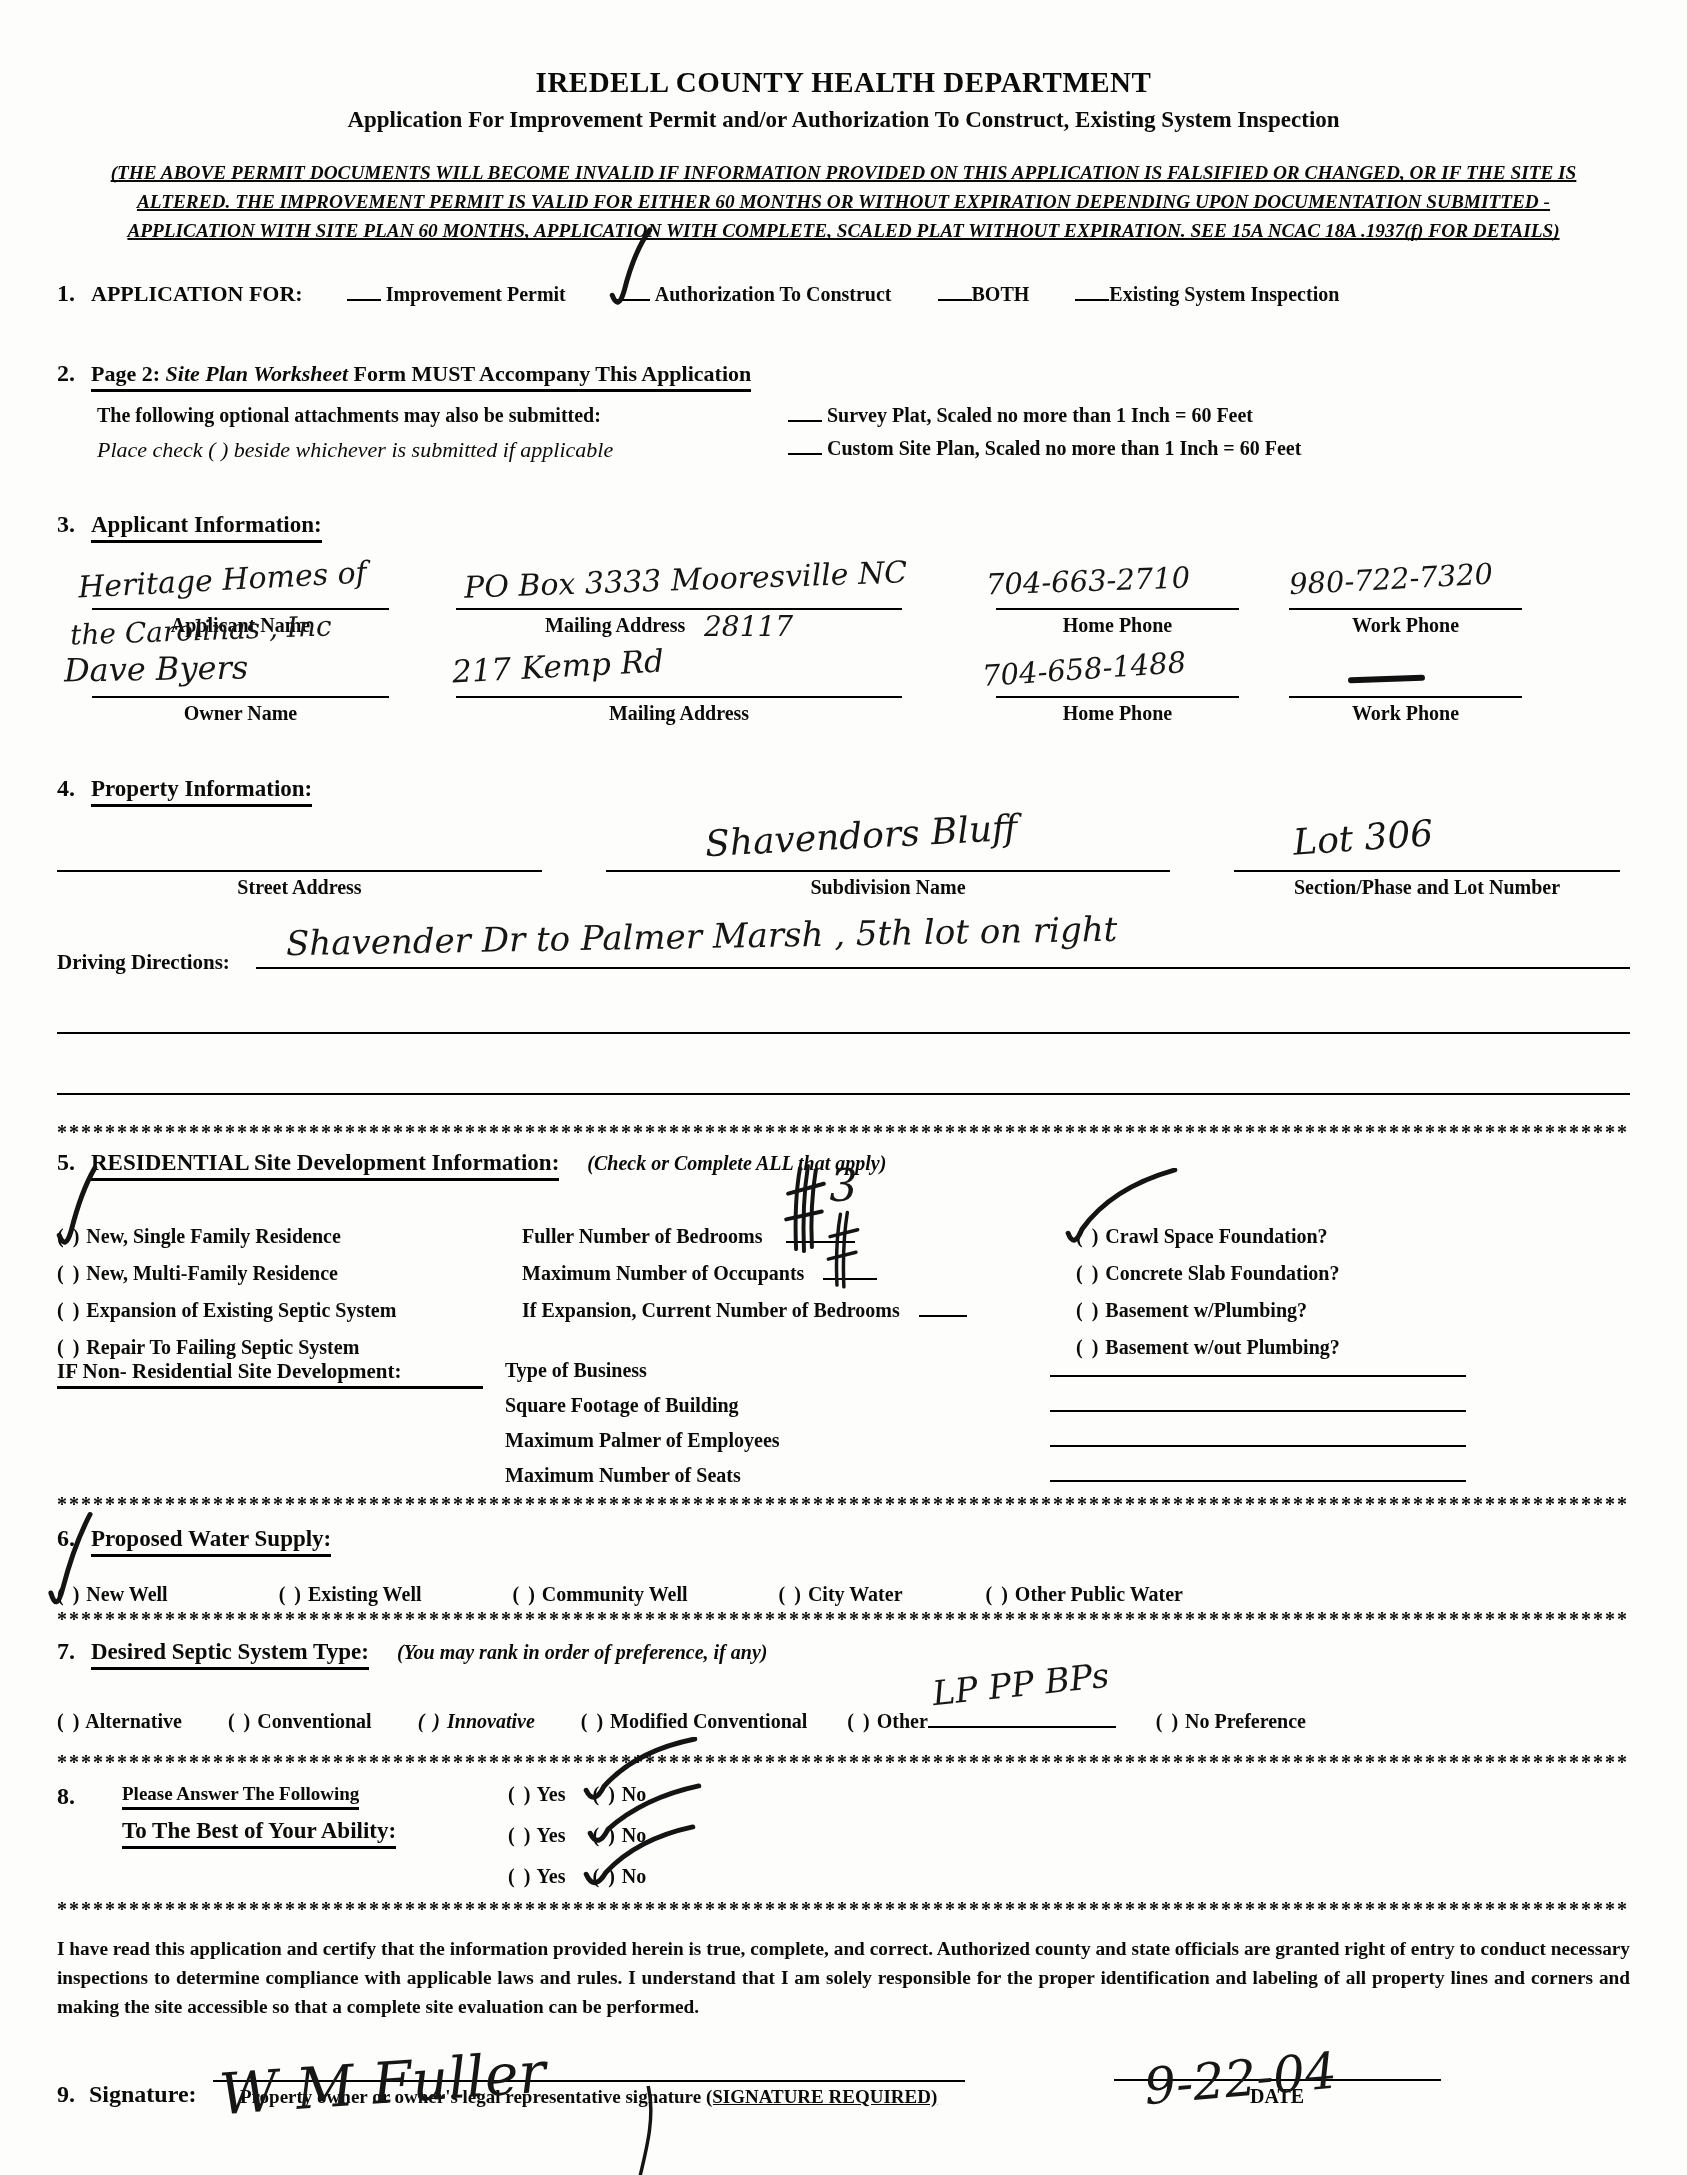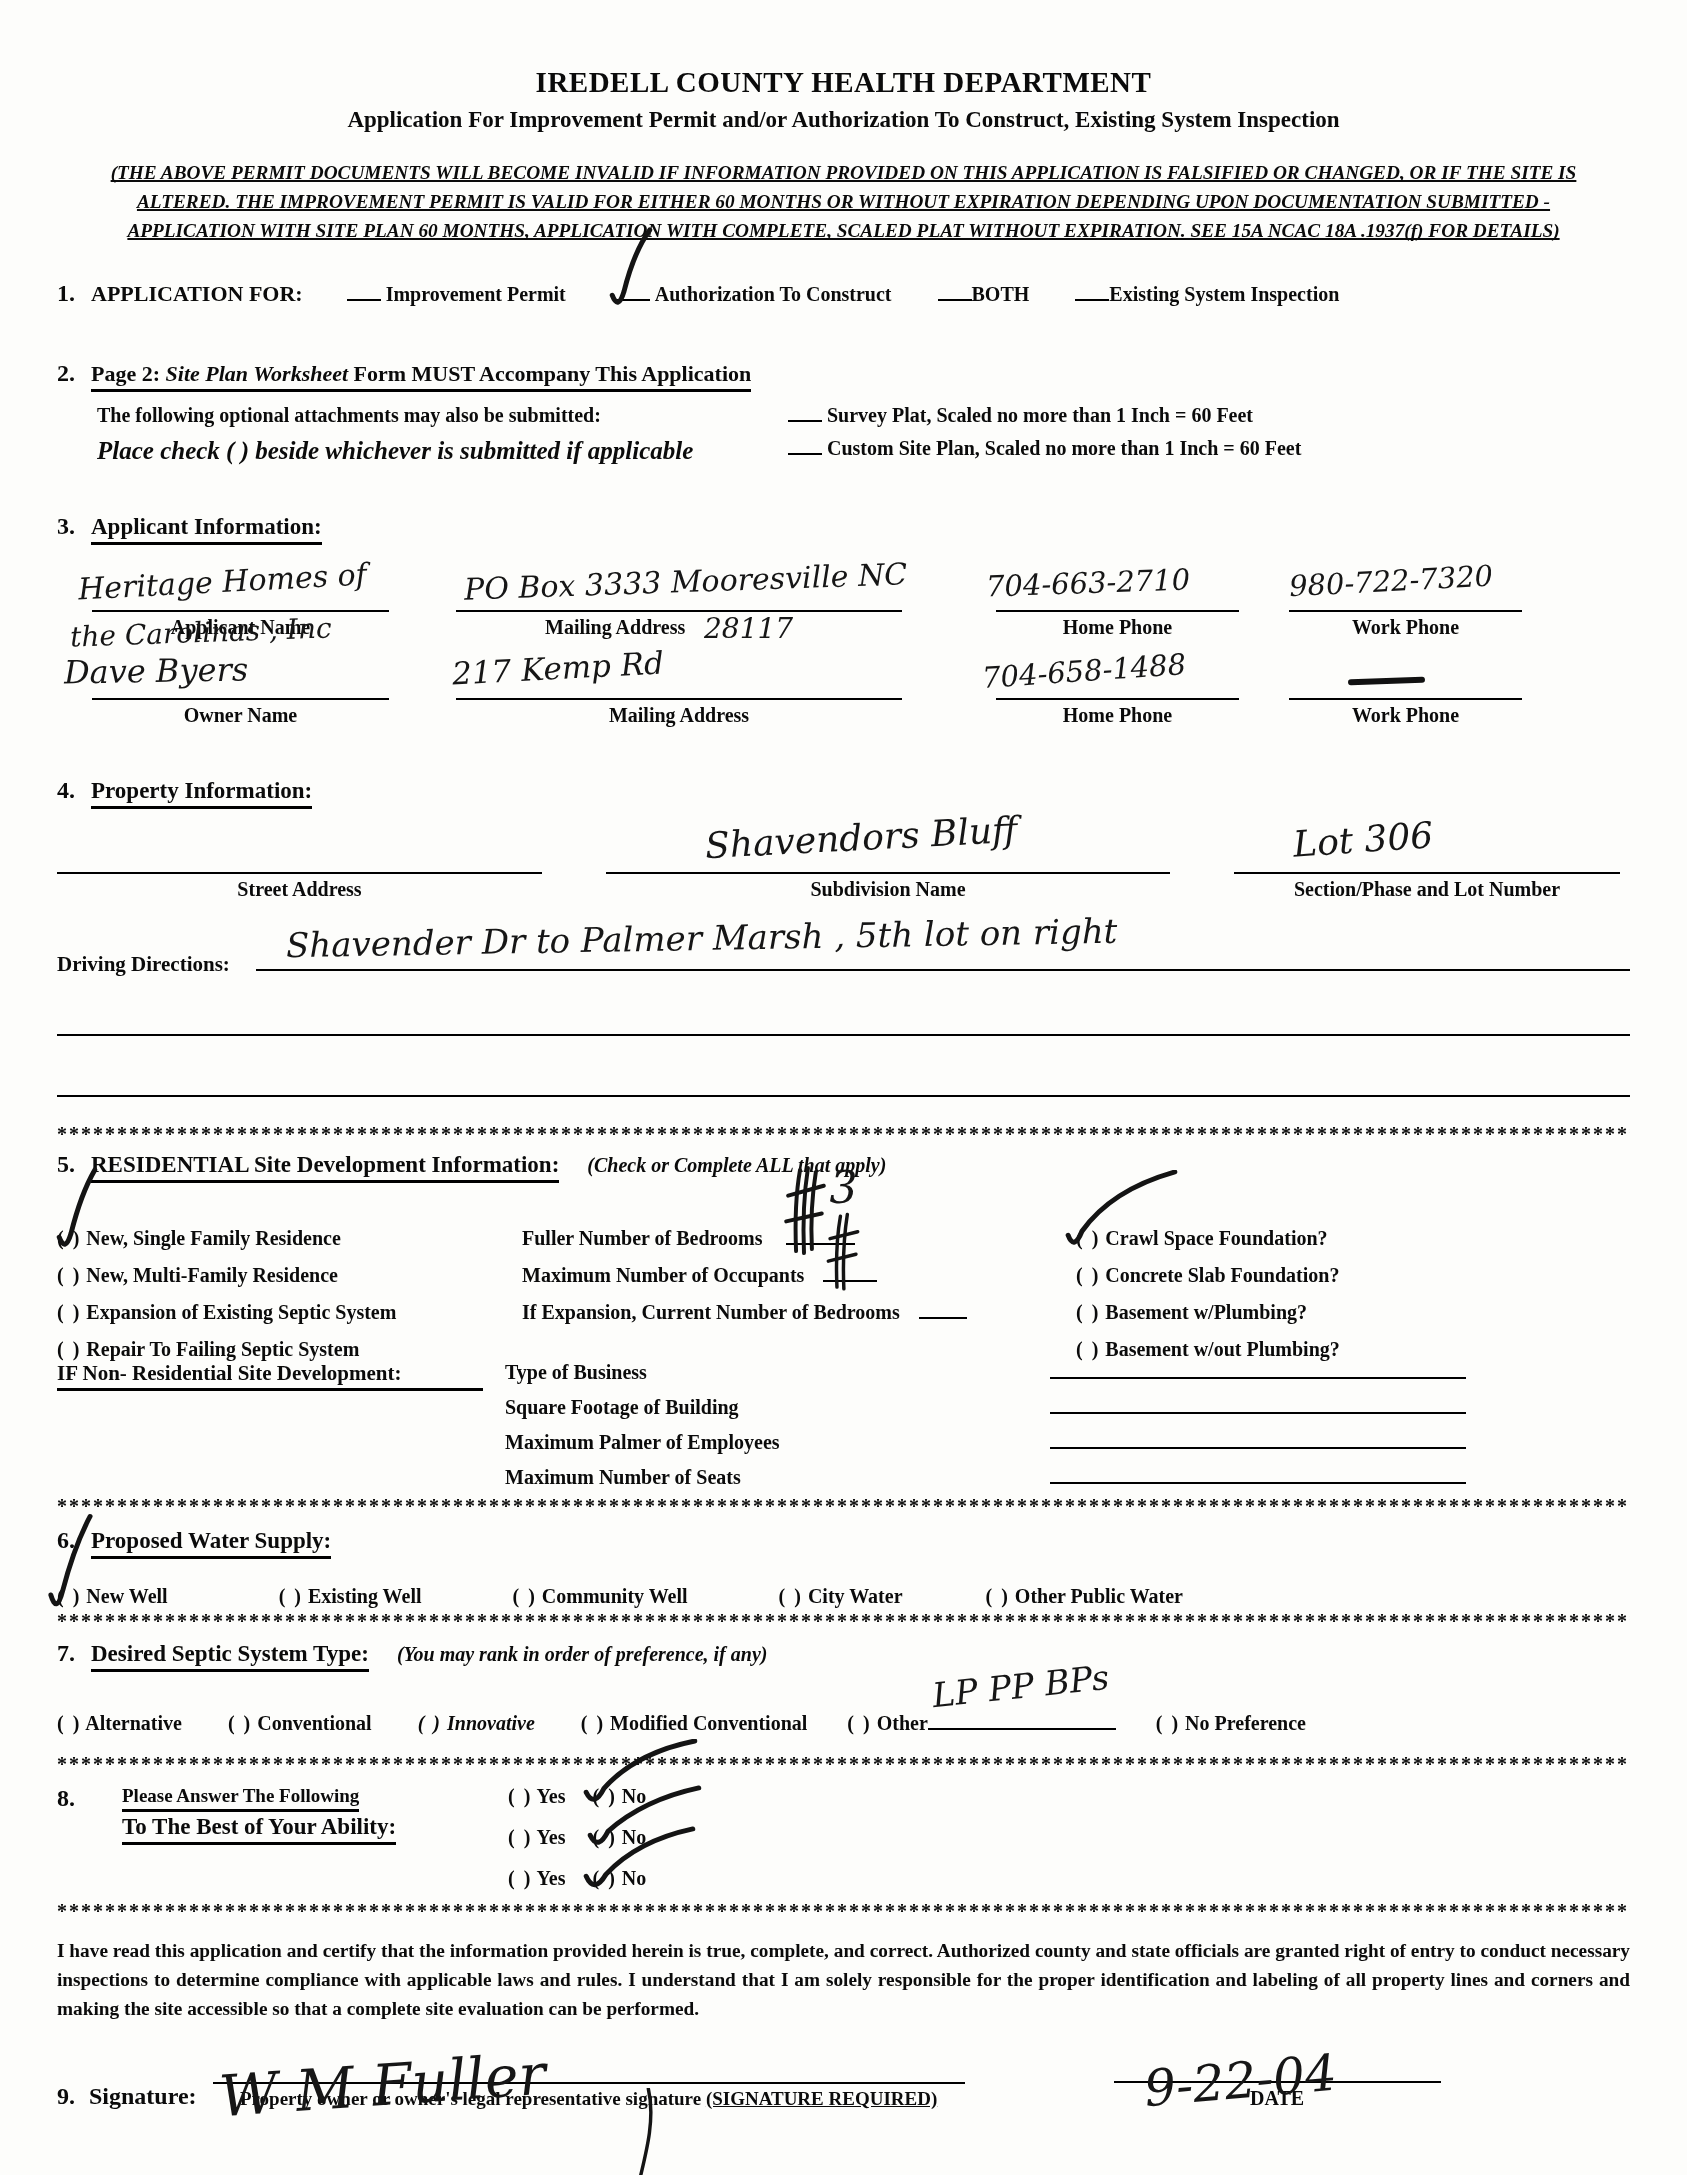--- a/index.html
+++ b/index.html
@@ -72,21 +72,21 @@
 
   <div class="sec" style="margin-top:51px;">
     <span class="secnum">2.</span>
     <span class="sectitle" style="font-size:22px;"><span>Page 2: </span><span style="font-style:italic;">Site Plan Worksheet</span><span> Form MUST Accompany This Application</span></span>
   </div>
   <div style="display:flex;margin-top:12px;margin-left:40px;">
     <span class="q" style="width:634px;">The following optional attachments may also be submitted:</span>
     <span class="opt" style="margin-left:57px;"><span class="blank b34"></span><span>Survey Plat, Scaled no more than 1 Inch  = 60 Feet</span></span>
   </div>
   <div style="display:flex;margin-top:10px;margin-left:40px;">
-    <span class="q" style="width:634px;font-style:italic;font-weight:700;font-size:25px;">Place check (    ) beside whichever is submitted if applicable</span>
+    <span class="q" style="width:634px;font-style:italic;font-weight:400;font-size:22px;">Place check (    ) beside whichever is submitted if applicable</span>
     <span class="opt" style="margin-left:57px;"><span class="blank b34"></span><span>Custom Site Plan, Scaled no more than 1 Inch = 60 Feet</span></span>
   </div>
 
   <div class="sec" style="margin-top:48px;">
     <span class="secnum">3.</span>
     <span class="sectitle">Applicant Information:</span>
   </div>
 
   <div class="fldrow" style="margin-top:65px;margin-left:35px;">
     <div class="fld" style="width:297px;">
@@ -291,21 +291,21 @@
     </span>
     <span class="opt" style="margin-left:40px;"><span class="paren">(  )</span> <span>No Preference</span></span>
   </div>
 
   <div class="sep" style="margin-top:18px;">****************************************************************************************************************************************************************</div>
 
   <div style="display:flex;margin-top:6px;">
     <div style="width:65px;"><span class="secnum">8.</span></div>
     <div style="width:386px;">
       <div class="sectitle" style="display:inline-block;font-size:19px;">Please Answer The Following</div><br>
-      <div class="sectitle" style="display:inline-block;font-size:23px;margin-top:2px;">To The Best of Your Ability:</div>
+      <div class="sectitle" style="display:inline-block;font-size:23px;margin-top:8px;">To The Best of Your Ability:</div>
     </div>
     <div style="width:297px;">
       <div class="opt" style="margin-bottom:18px;">
         <span class="paren">(  )</span> <span>Yes</span>
         <span class="opt" style="margin-left:22px;position:relative;">
           <svg class="check" width="119" height="77" viewBox="0 0 120 78" style="left:-12px;top:-46px;">
               <path d="M6 54 Q14 70 24 50 Q56 14 116 2" stroke-width="5"></path>
             </svg>
           <span class="paren">(  )</span> <span>No</span>
         </span>

